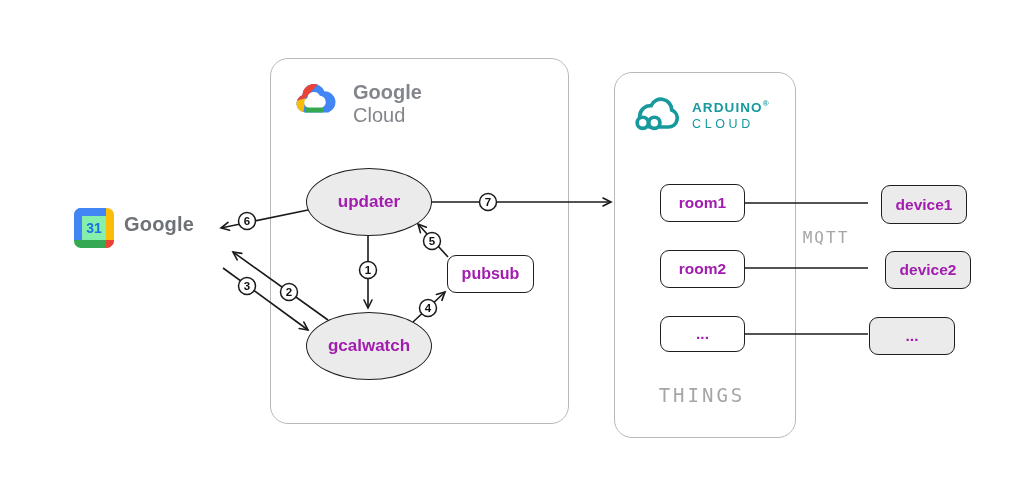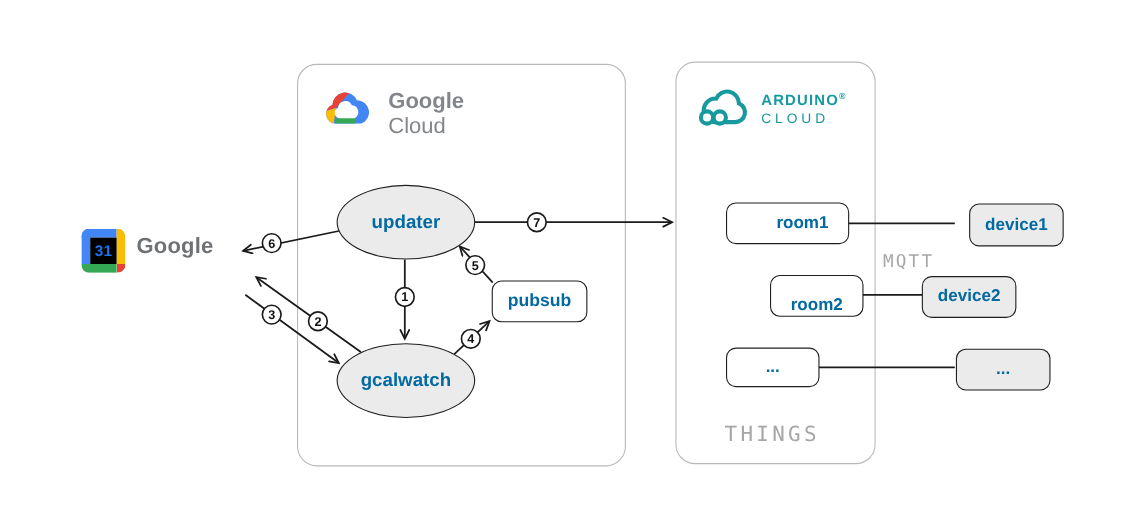--- a/index.html
+++ b/index.html
@@ -3,35 +3,35 @@
 <meta charset="utf-8">
 <style>
   html,body{margin:0;padding:0;background:#ffffff;}
   .canvas{
     position:relative;width:1024px;height:480px;background:#ffffff;overflow:hidden;
     font-family:"Liberation Sans",sans-serif;
   }
   
   .bigbox{position:absolute;border:1.3px solid #b9b9b9;border-radius:18px;background:#ffffff;z-index:1;}
   .gcp-box{left:270px;top:58px;width:297px;height:364px;}
-  .ard-box{left:614px;top:56px;width:180px;height:364px;}
+  .ard-box{left:614px;top:72px;width:180px;height:364px;}
   #edges{position:absolute;left:0;top:0;width:1024px;height:480px;z-index:2;}
   .node{position:absolute;display:flex;align-items:center;justify-content:center;z-index:3;
-        color:#0369a1;font-weight:700;}
+        color:#a21caf;font-weight:700;}
   
   .cal-icon{position:absolute;left:74px;top:208px;width:40px;height:40px;border-radius:7px;
             overflow:hidden;background:#ffffff;z-index:3;}
   .cal-part{position:absolute;}
   .cal-blue-top{left:0;top:0;width:32px;height:8px;background:#4285f4;}
   .cal-blue-left{left:0;top:0;width:8px;height:32px;background:#4285f4;}
   .cal-yellow{left:32px;top:0;width:8px;height:32px;background:#fbbc05;}
   .cal-green{left:0;top:32px;width:32px;height:8px;background:#34a853;}
   .cal-red{left:32px;top:32px;width:8px;height:8px;background:#ea4335;
            clip-path:polygon(0 0,100% 0,100% 45%,45% 100%,0 100%);}
-  .cal-center{left:8px;top:8px;width:24px;height:24px;background:#000000;
+  .cal-center{left:8px;top:8px;width:24px;height:24px;background:#86efac;
               display:flex;align-items:center;justify-content:center;
               color:#1a73e8;font-weight:700;font-size:14px;}
   .cal-text{position:absolute;left:124px;top:212px;line-height:24px;font-size:20px;z-index:3;}
   .cal-text .l1{color:#6e7276;font-weight:600;letter-spacing:.2px;}
   .cal-text .l2{color:#95999d;font-weight:400;letter-spacing:.2px;}
   
   .gcp-logo{position:absolute;left:22px;top:22px;display:flex;align-items:flex-start;gap:14px;}
   .gcp-logo-text{line-height:23px;font-size:20px;color:#82868b;}
   .gcp-logo-text .l1{font-weight:700;}
   .gcp-logo-text .l2{font-weight:400;}
@@ -40,25 +40,25 @@
   .ard-logo-text{line-height:17px;}
   .ard-logo-text .l1{font-size:13.5px;font-weight:700;letter-spacing:1.1px;}
   .ard-logo-text .l1 sup{font-size:8px;}
   .ard-logo-text .l2{font-size:12.5px;font-weight:500;letter-spacing:3.6px;}
   
   .ellipse{border:1.9px solid #1f1f1f;border-radius:50%;background:#ebebeb;font-size:17px;}
   .n-updater{left:306px;top:168px;width:124px;height:66px;}
   .n-gcalwatch{left:306px;top:312px;width:124px;height:66px;}
   .rbox{border:1.9px solid #1f1f1f;border-radius:9px;font-size:15.5px;}
   .n-pubsub{left:447px;top:255px;width:85px;height:36px;background:#ffffff;font-size:16px;}
-  .n-room1{left:660px;top:184px;width:83px;height:36px;background:#ffffff;padding-left:27px;}
-  .n-room2{left:700px;top:250px;width:83px;height:36px;background:#ffffff;align-items:flex-end;}
+  .n-room1{left:660px;top:184px;width:83px;height:36px;background:#ffffff;}
+  .n-room2{left:660px;top:250px;width:83px;height:36px;background:#ffffff;}
   .n-room3{left:660px;top:316px;width:83px;height:34px;background:#ffffff;}
   .n-dev1{left:869px;top:185px;width:84px;height:37px;background:#ebebeb;margin-left:12px;}
-  .n-dev2{left:838px;top:251px;width:84px;height:36px;background:#ebebeb;justify-content:center;}
+  .n-dev2{left:885px;top:251px;width:84px;height:36px;background:#ebebeb;justify-content:center;}
   .n-dev3{left:869px;top:317px;width:84px;height:36px;background:#ebebeb;}
   
   .mono-label{position:absolute;z-index:2;color:#a6a6a6;
               font-family:"DejaVu Sans Mono",monospace;text-align:center;}
   .things-label{left:650px;top:384px;width:104px;font-size:19px;letter-spacing:3px;}
   .mqtt-label{left:798px;top:228px;width:56px;font-size:16px;letter-spacing:2px;}
   
   .edge-line{stroke:#1a1a1a;stroke-width:1.6px;fill:none;}
   .badge-circle{fill:#ffffff;stroke:#1a1a1a;stroke-width:1.5px;}
   .badge-text{font-family:"Liberation Sans",sans-serif;font-size:11.5px;font-weight:700;

